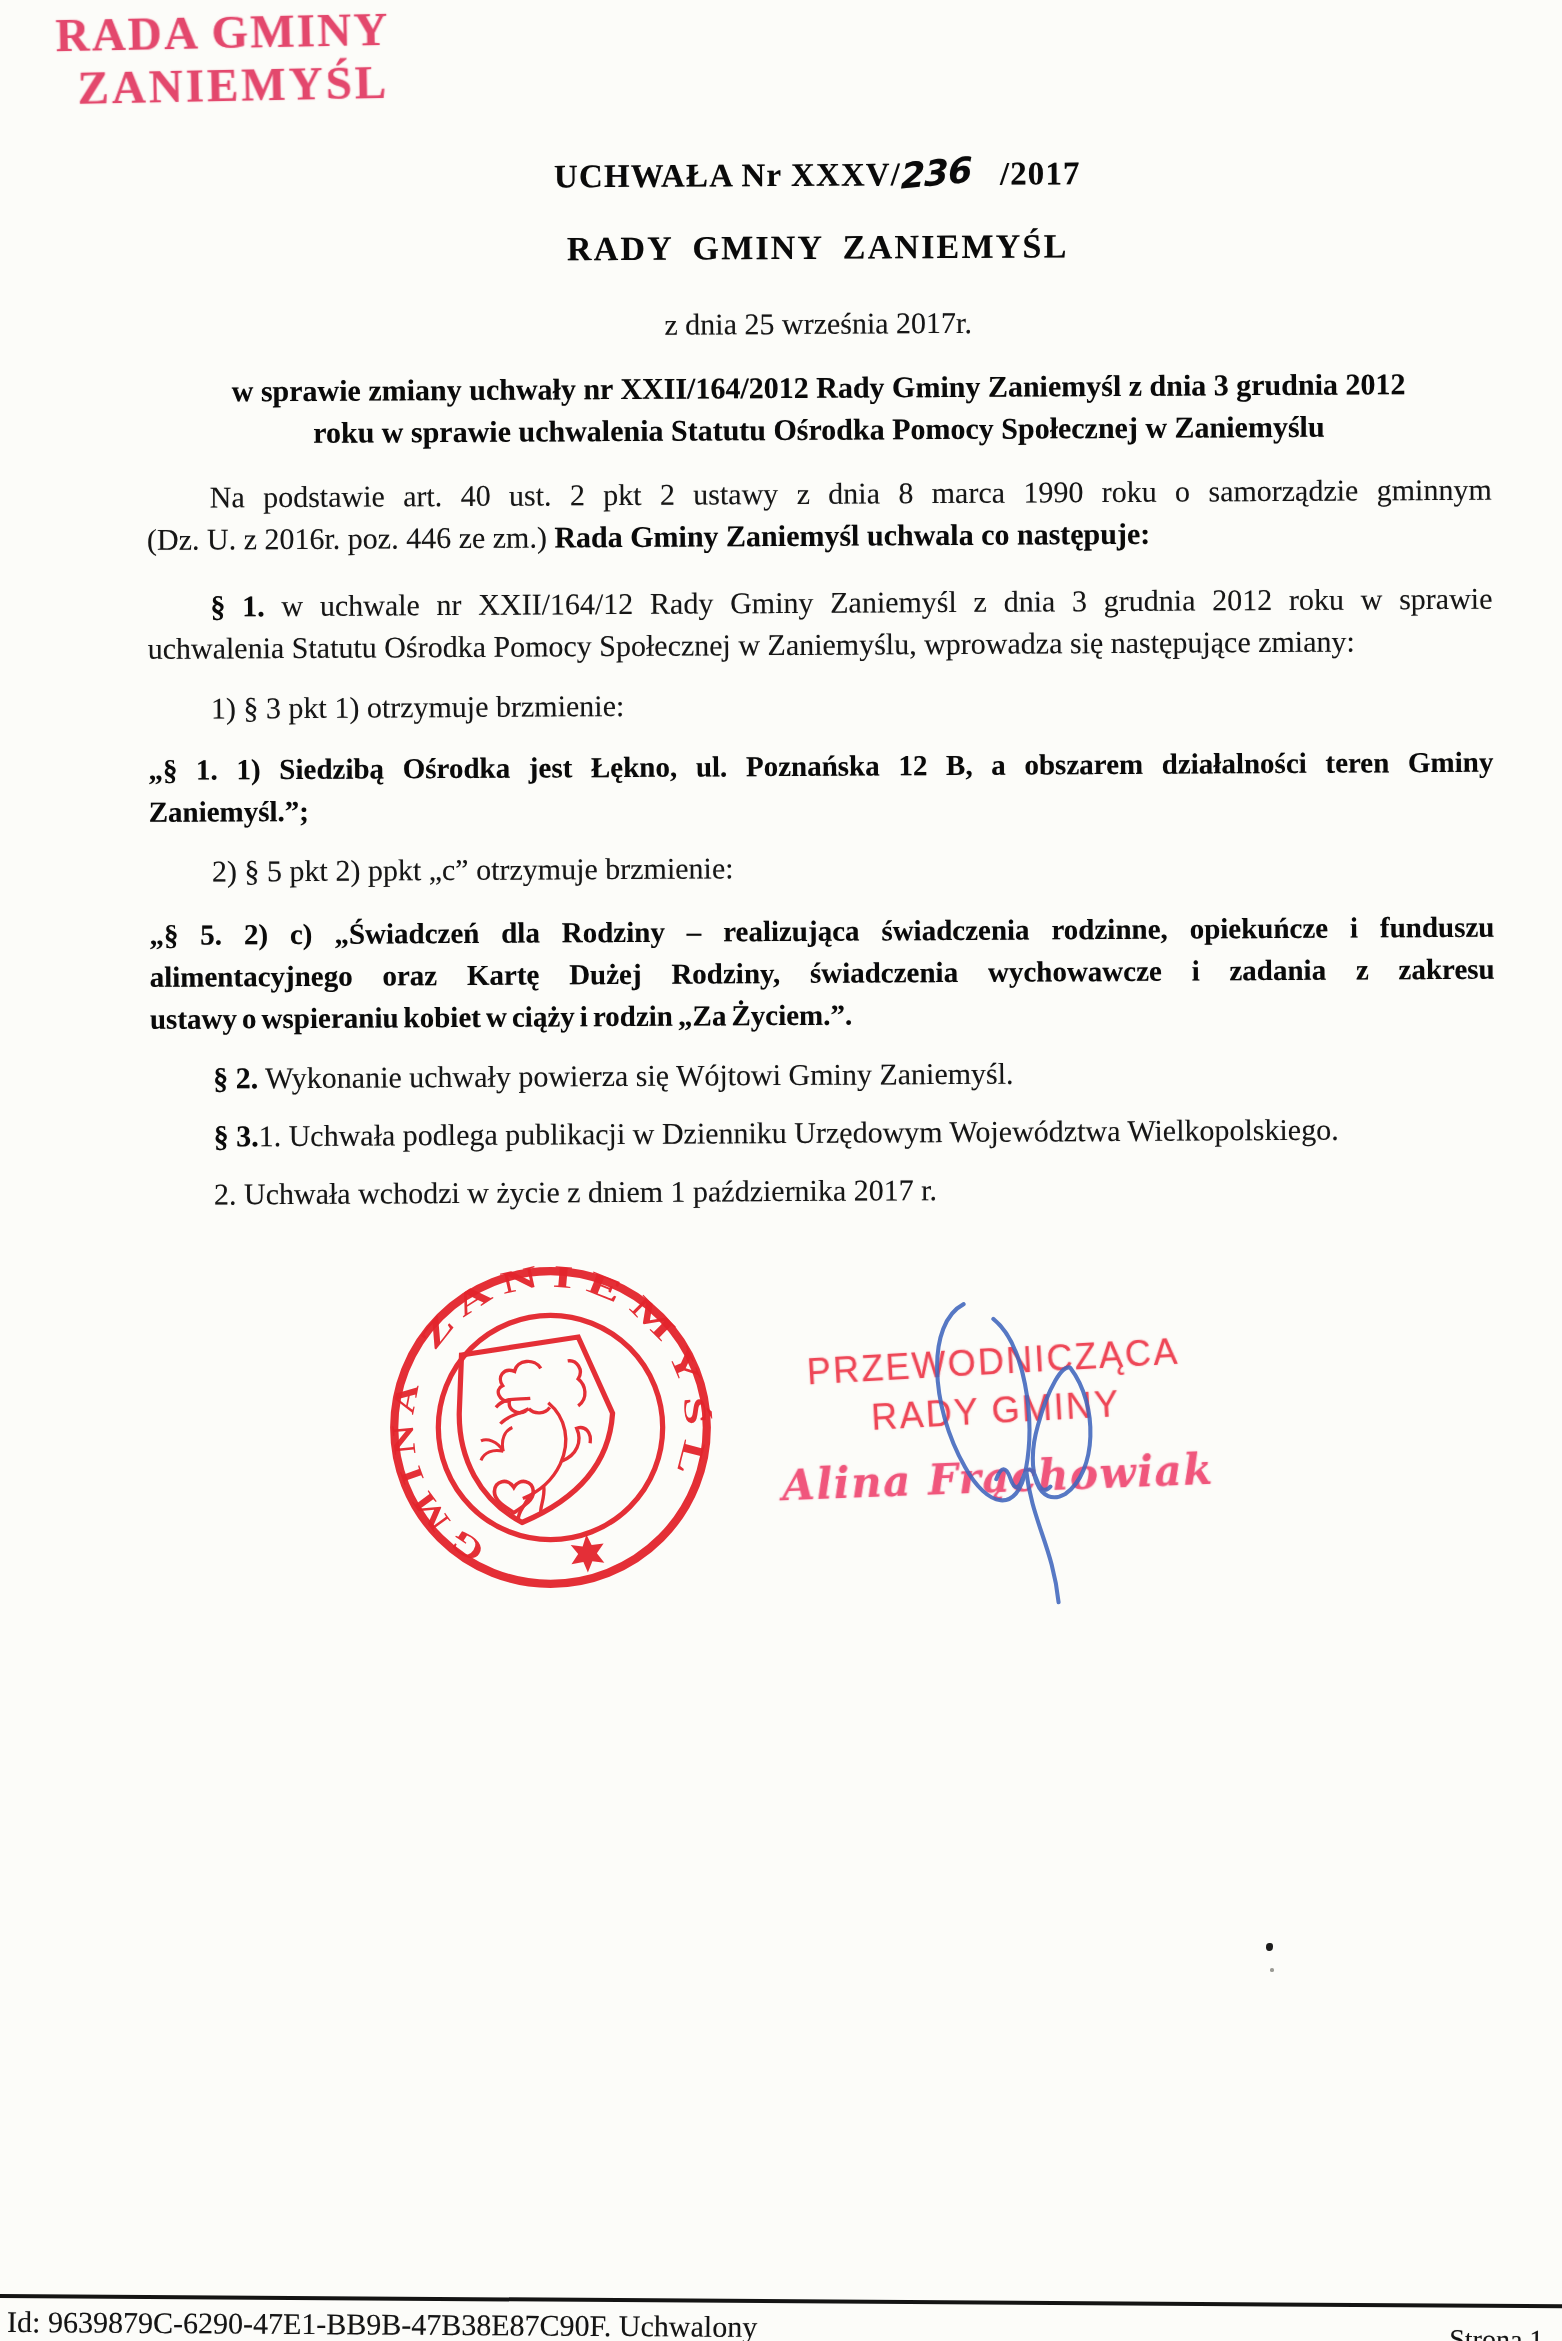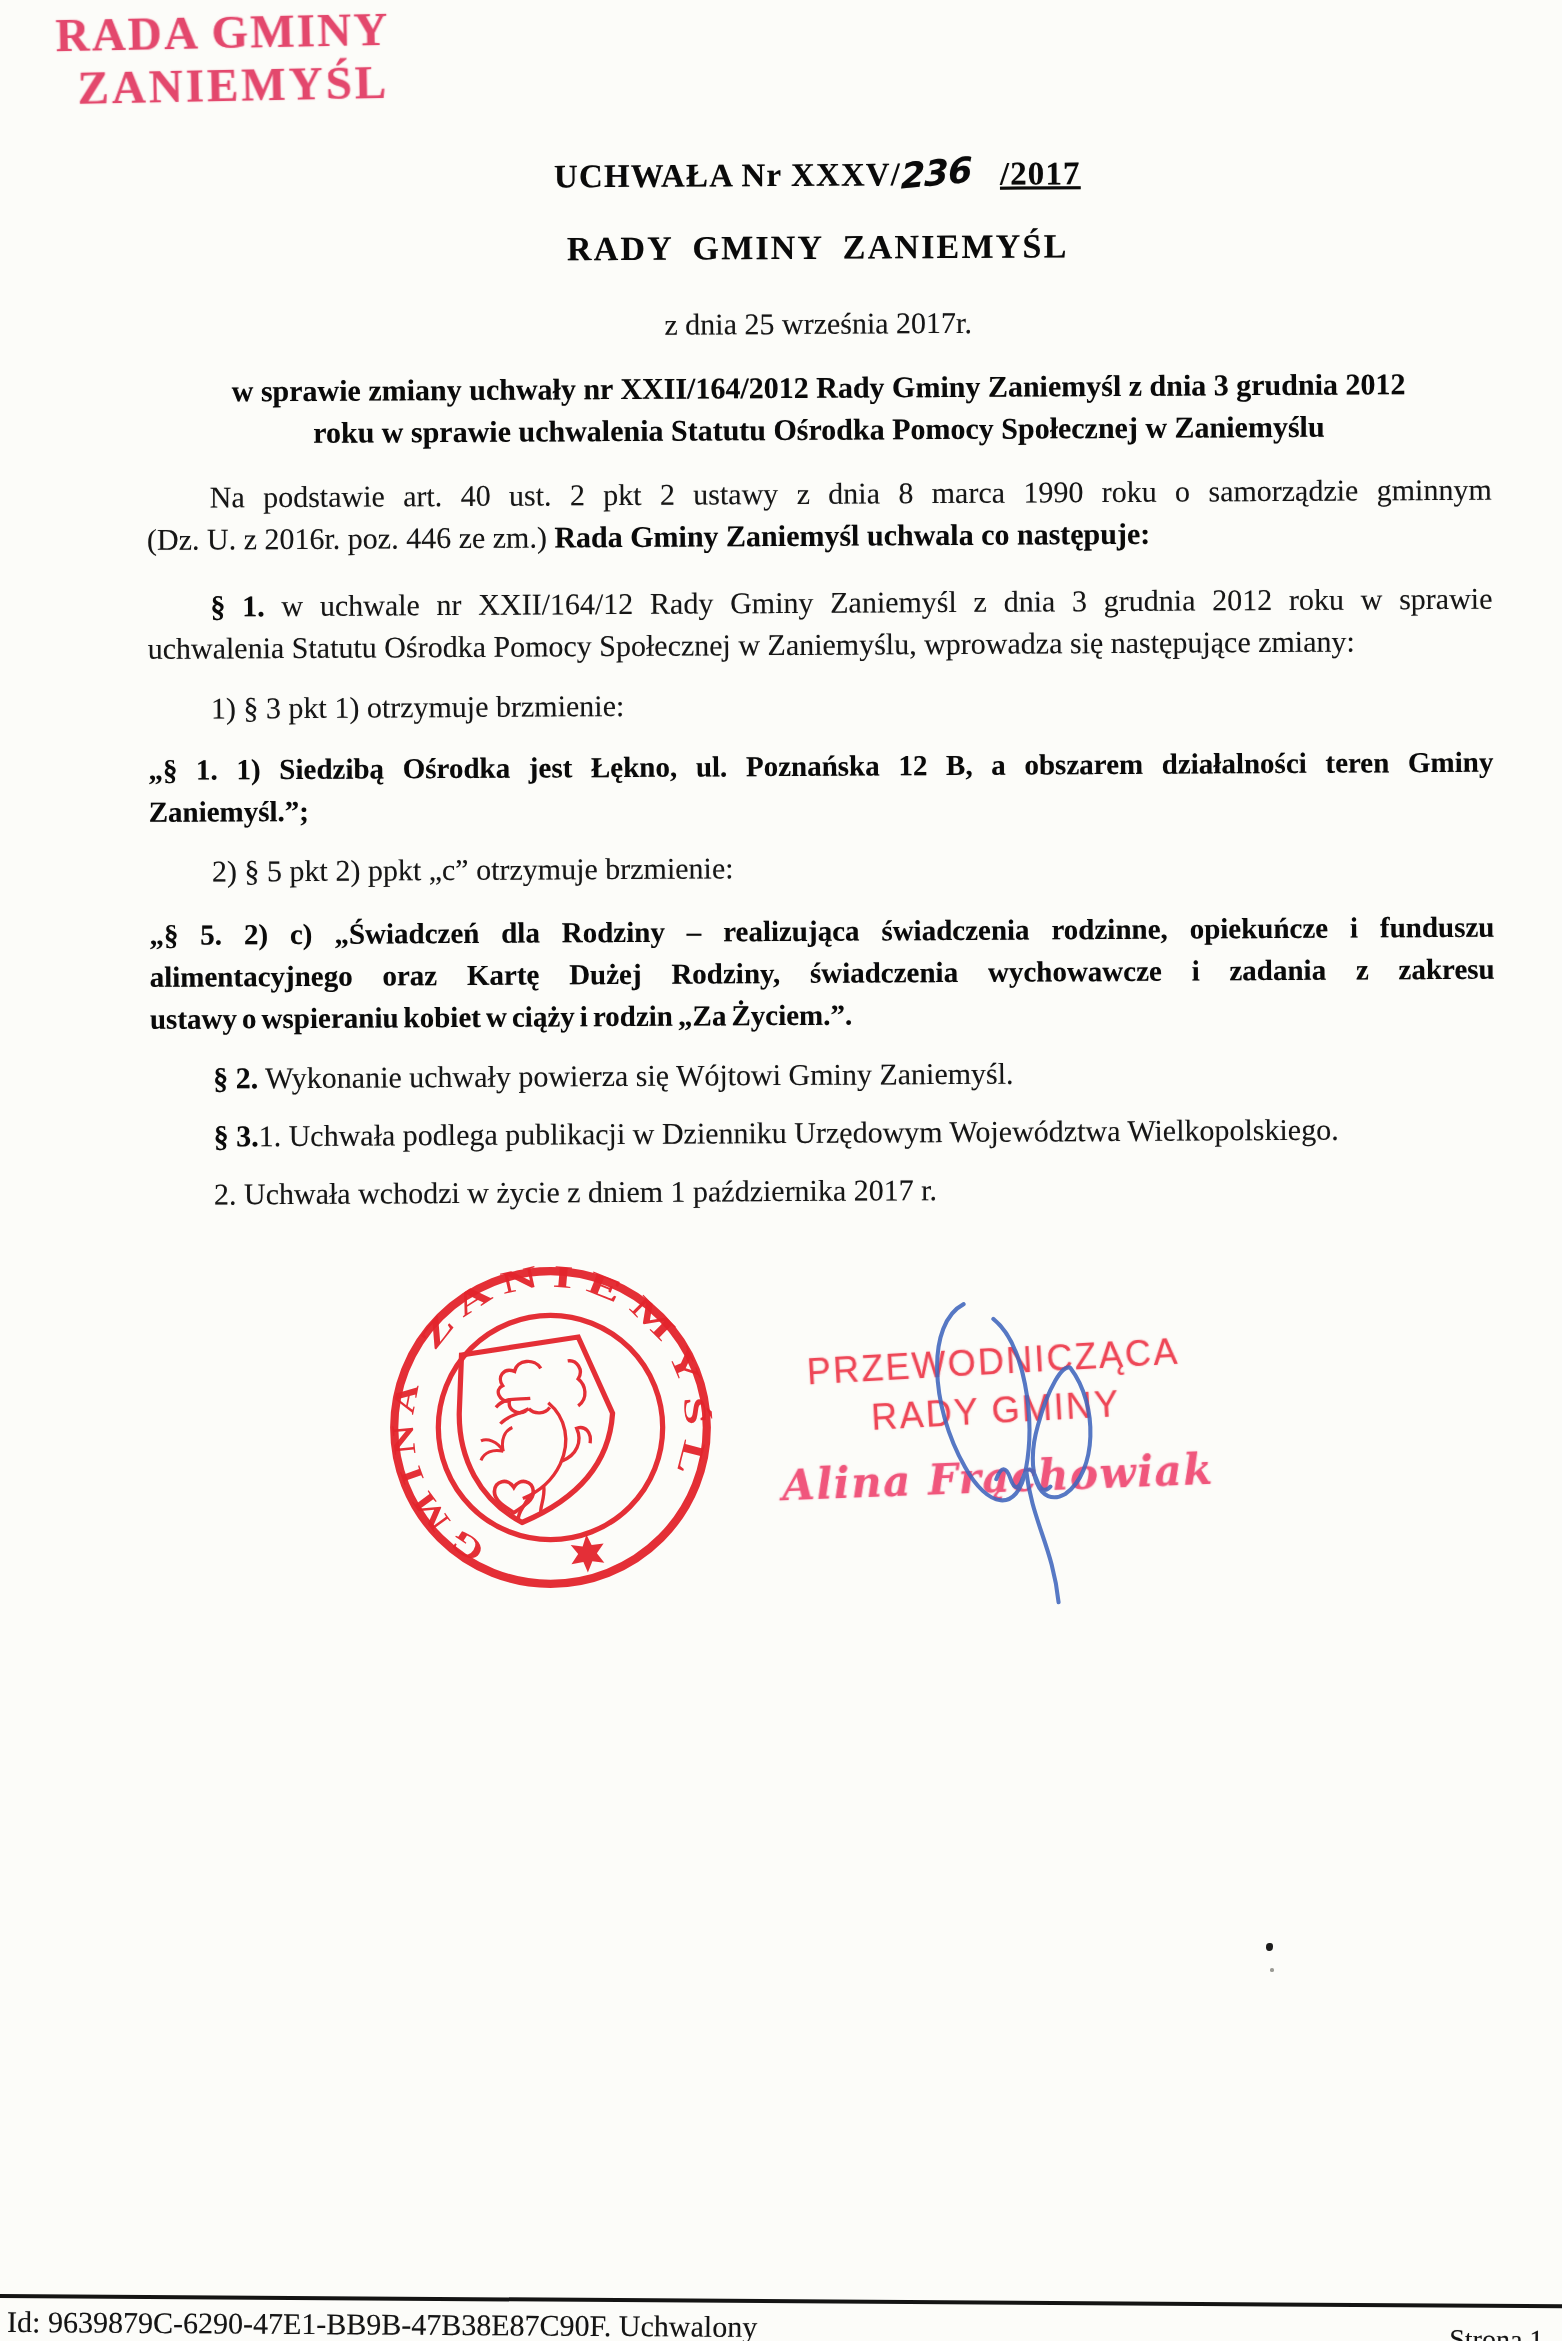--- a/index.html
+++ b/index.html
@@ -13,21 +13,21 @@
        text-shadow:0 0 0.7px rgba(20,20,20,.38);}
   .c{text-align:center;}
   .b{font-weight:bold;color:#0a0a0a;}
   .ln{display:block;}
   .j{text-align:justify;text-align-last:justify;}
   .ind{text-indent:63px;}
   .bq{font-size:29px;word-spacing:-2.2px;}
   .title{font-size:33px;font-weight:bold;letter-spacing:1.1px;color:#0a0a0a;}
   .hand{font-family:"DejaVu Sans",sans-serif;font-style:italic;font-weight:bold;font-size:35px;
         display:inline-block;transform:rotate(-5deg) skewX(-6deg);letter-spacing:-0.7px;}
-  .slash2017{margin-left:28px;text-decoration:underline;}
+  .slash2017{margin-left:28px;}
   .subtitle{font-size:34px;font-weight:bold;letter-spacing:2.2px;word-spacing:9px;color:#0a0a0a;}
   .dateline{font-size:30px;}
   .subject{font-size:30px;font-weight:bold;color:#0a0a0a;}
   
   .hstamp{position:absolute;left:56px;top:6px;color:#e23b63;opacity:.93;
           font-family:"Liberation Serif",serif;font-weight:bold;font-size:47px;line-height:53px;
           letter-spacing:2.2px;transform:rotate(-1.1deg);filter:blur(0.3px);
           text-shadow:0 0 1.5px rgba(226,59,99,.55);}
   .hstamp .l2{margin-left:21px;letter-spacing:3px;}
   

